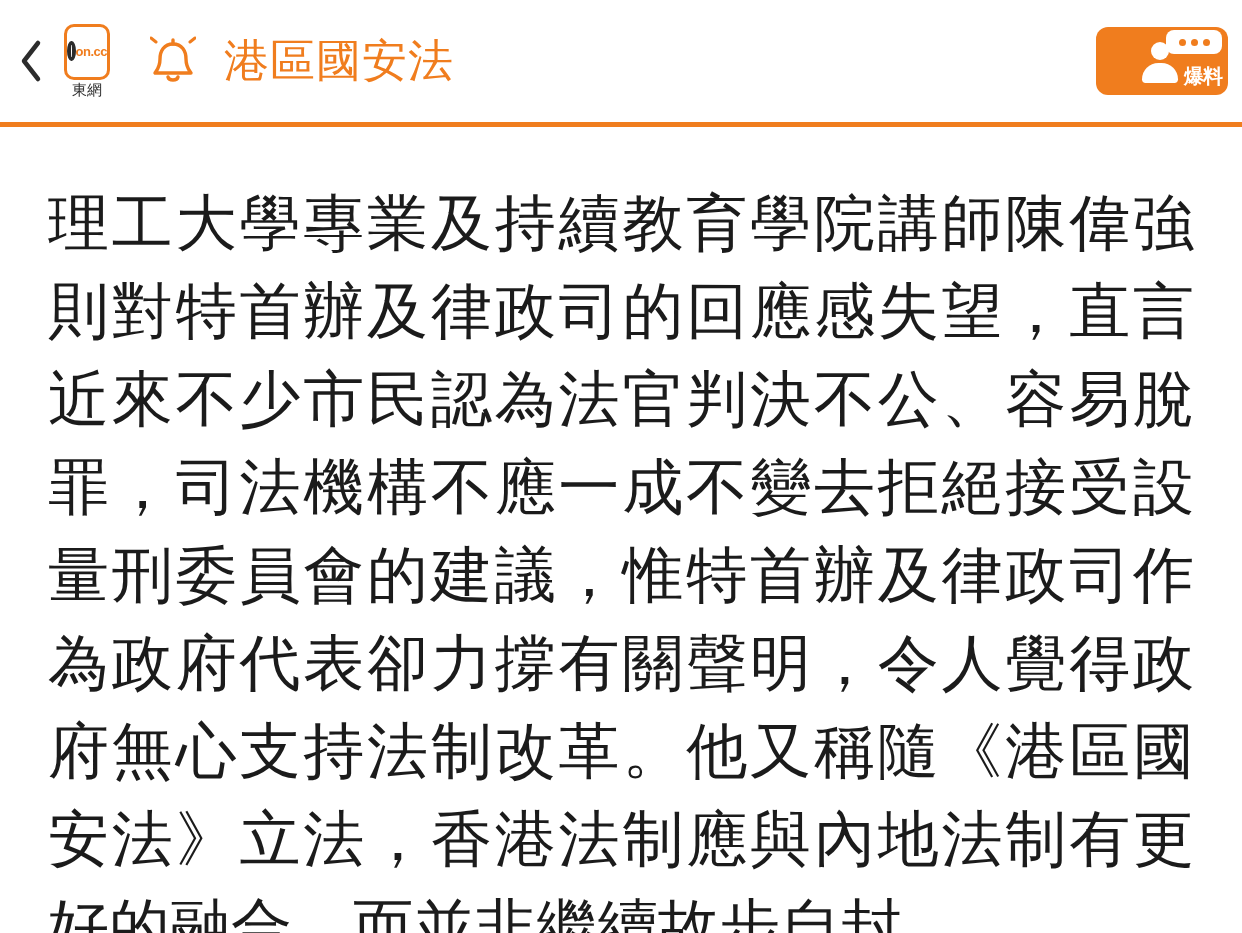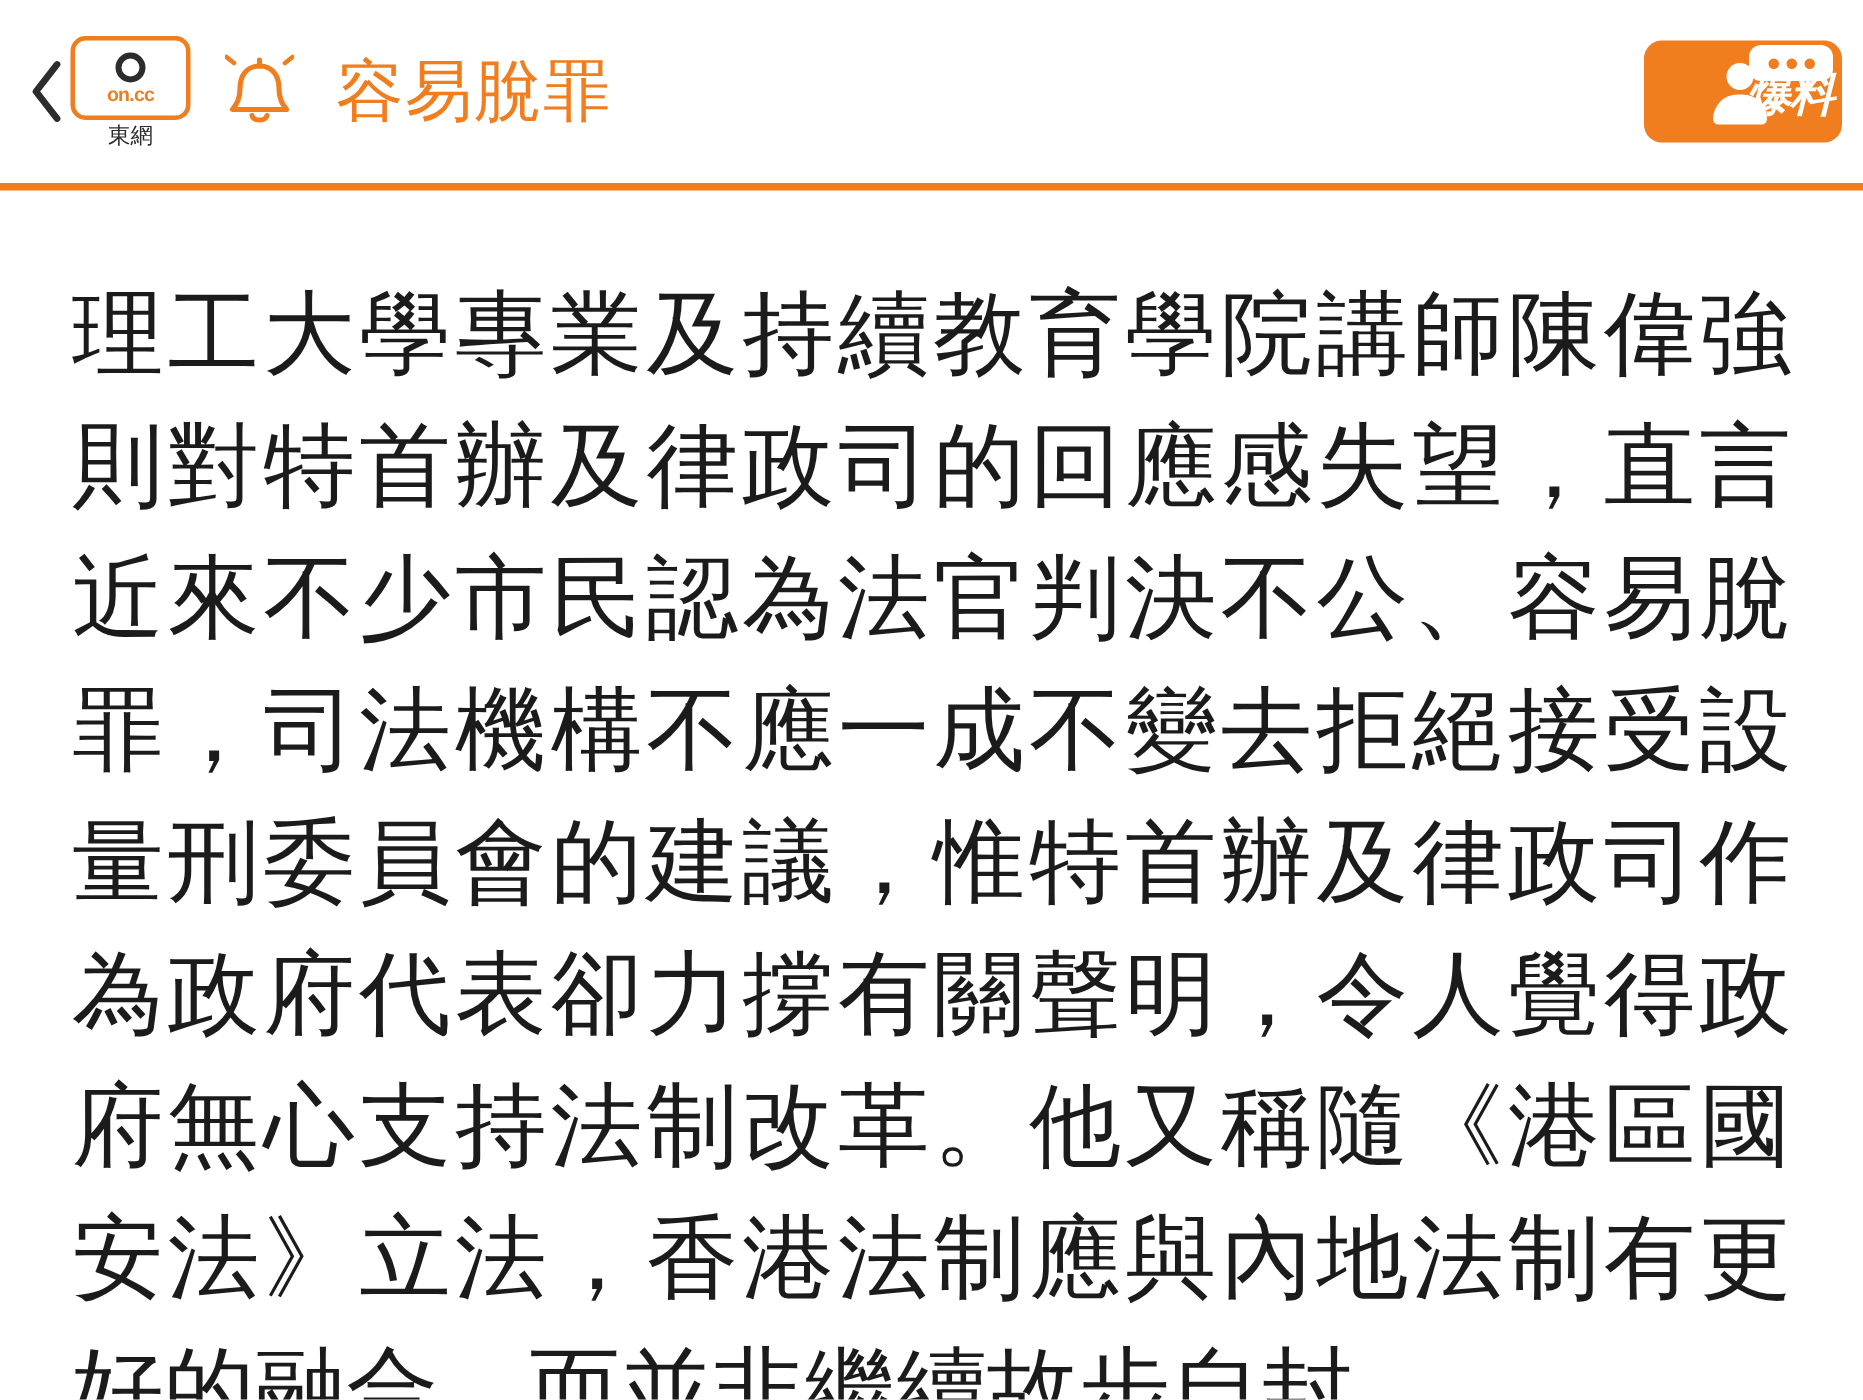--- a/index.html
+++ b/index.html
@@ -47,27 +47,27 @@
     width: 74px;
     height: 86px;
     flex: 0 0 auto;
     display: flex;
     flex-direction: column;
     align-items: center;
     justify-content: center;
     margin-right: 22px;
   }
   .logo-box {
-    width: 80px;
+    width: 46px;
     height: 56px;
     border: 3px solid #f07d1e;
     border-radius: 10px;
     box-sizing: border-box;
     display: flex;
-    flex-direction: column;
+    flex-direction: row;
     align-items: center;
     justify-content: center;
     background: #ffffff;
   }
   .logo-dot {
     width: 20px;
     height: 20px;
     border-radius: 50%;
     border: 4px solid #2c2c2c;
     box-sizing: border-box;
@@ -164,28 +164,27 @@
     gap: 5px;
   }
   .tipoff-bubble i {
     width: 7px; height: 7px;
     background: #f07d1e;
     border-radius: 50%;
     display: block;
   }
   .tipoff-label {
     position: absolute;
-    right: 6px; bottom: 14px;
+    right: 6px; bottom: 2px;
     color: #ffffff;
-    font-size: 30px;
+    font-size: 20px;
     line-height: 34px;
     font-family: "DejaVu Sans", sans-serif;
     font-weight: bold;
     letter-spacing: -1px;
-    font-style: italic;
   }
 
   
   .article {
     box-sizing: border-box;
     padding: 52px 48px 0 48px;
     width: 1242px;
   }
   .article-paragraph {
     font-family: "DejaVu Sans", sans-serif;
@@ -222,21 +221,21 @@
       <path d="M23 8 C14 8 10 15 10 23 C10 31 7 34 5 37 L41 37 C39 34 36 31 36 23 C36 15 32 8 23 8 Z" fill="none" stroke="#f07d1e" stroke-width="3.4" stroke-linejoin="round"></path>
       <path d="M18 41 C19 45 27 45 28 41" fill="none" stroke="#f07d1e" stroke-width="3.4" stroke-linecap="round"></path>
       <line x1="23" y1="4" x2="23" y2="8" stroke="#f07d1e" stroke-width="3.4" stroke-linecap="round"></line>
       <line x1="6" y1="6" x2="1" y2="2" stroke="#f07d1e" stroke-width="3" stroke-linecap="round"></line>
       <line x1="40" y1="6" x2="45" y2="2" stroke="#f07d1e" stroke-width="3" stroke-linecap="round"></line>
     </svg>
   </div>
 
   <div class="ticker">
     <span class="ticker-gap"></span>
-    <span class="ticker-text">容易脫罪</span>
+    <span class="ticker-text">港區國安法</span>
   </div>
 
   <div class="tipoff">
     <div class="tipoff-person">
       <div class="tipoff-head"></div>
       <div class="tipoff-body"></div>
     </div>
     <div class="tipoff-bubble">
       <i></i>
       <i></i>

